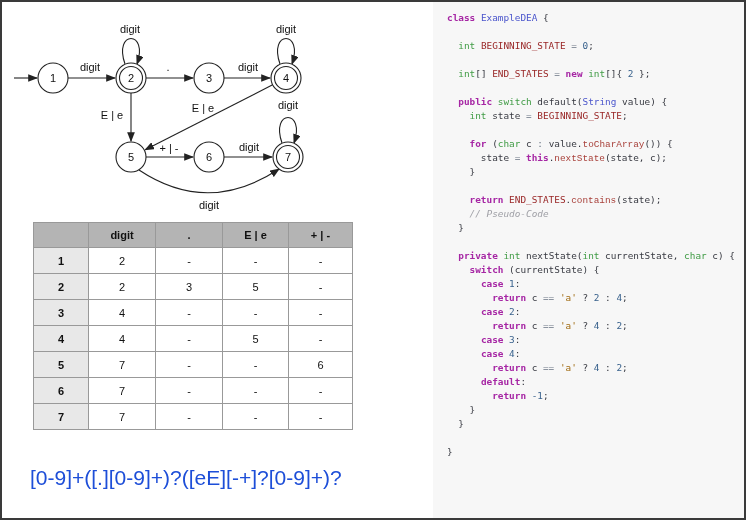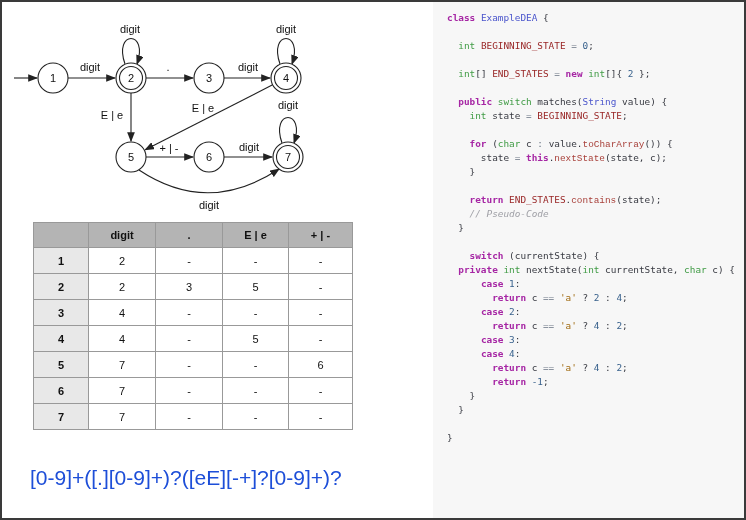--- a/index.html
+++ b/index.html
@@ -166,40 +166,41 @@
   <div class="regex">[0-9]+([.][0-9]+)?([eE][-+]?[0-9]+)?</div>
 
   <div class="code-panel">
     <div>
         <div class="code-line"><span class="tok-kw">class</span><span class="tok-pl"> </span><span class="tok-cl">ExampleDEA</span><span class="tok-pl"> {</span></div>
         <div class="code-line">&nbsp;</div>
         <div class="code-line"><span class="tok-pl">  </span><span class="tok-ty">int</span><span class="tok-pl"> </span><span class="tok-ct">BEGINNING_STATE</span><span class="tok-pl"> </span><span class="tok-op">=</span><span class="tok-pl"> </span><span class="tok-nu">0</span><span class="tok-pl">;</span></div>
         <div class="code-line">&nbsp;</div>
         <div class="code-line"><span class="tok-pl">  </span><span class="tok-ty">int</span><span class="tok-pl">[] </span><span class="tok-ct">END_STATES</span><span class="tok-pl"> </span><span class="tok-op">=</span><span class="tok-pl"> </span><span class="tok-kw">new</span><span class="tok-pl"> </span><span class="tok-ty">int</span><span class="tok-pl">[]{ </span><span class="tok-nu">2</span><span class="tok-pl"> };</span></div>
         <div class="code-line">&nbsp;</div>
-        <div class="code-line"><span class="tok-pl">  </span><span class="tok-kw">public</span><span class="tok-pl"> </span><span class="tok-ty">switch</span><span class="tok-pl"> matches(</span><span class="tok-cl">String</span><span class="tok-pl"> value) {</span></div>
+        <div class="code-line"><span class="tok-pl">  </span><span class="tok-kw">public</span><span class="tok-pl"> </span><span class="tok-ty">switch</span><span class="tok-pl"> default(</span><span class="tok-cl">String</span><span class="tok-pl"> value) {</span></div>
         <div class="code-line"><span class="tok-pl">    </span><span class="tok-ty">int</span><span class="tok-pl"> state </span><span class="tok-op">=</span><span class="tok-pl"> </span><span class="tok-ct">BEGINNING_STATE</span><span class="tok-pl">;</span></div>
         <div class="code-line">&nbsp;</div>
         <div class="code-line"><span class="tok-pl">    </span><span class="tok-kw">for</span><span class="tok-pl"> (</span><span class="tok-ty">char</span><span class="tok-pl"> c </span><span class="tok-op">:</span><span class="tok-pl"> value.</span><span class="tok-fn">toCharArray</span><span class="tok-pl">()) {</span></div>
         <div class="code-line"><span class="tok-pl">      state </span><span class="tok-op">=</span><span class="tok-pl"> </span><span class="tok-kw">this</span><span class="tok-pl">.</span><span class="tok-fn">nextState</span><span class="tok-pl">(state, c);</span></div>
         <div class="code-line"><span class="tok-pl">    }</span></div>
         <div class="code-line">&nbsp;</div>
         <div class="code-line"><span class="tok-pl">    </span><span class="tok-kw">return</span><span class="tok-pl"> </span><span class="tok-ct">END_STATES</span><span class="tok-pl">.</span><span class="tok-fn">contains</span><span class="tok-pl">(state);</span></div>
         <div class="code-line"><span class="tok-cm">    // Pseudo-Code</span></div>
         <div class="code-line"><span class="tok-pl">  }</span></div>
         <div class="code-line">&nbsp;</div>
+        <div class="code-line"><span class="tok-pl">  </span><span class="tok-kw">private</span><span class="tok-pl"> </span><span class="tok-ty">int</span><span class="tok-pl"> nextState(</span><span class="tok-ty">int</span><span class="tok-pl"> currentState, </span><span class="tok-ty">char</span><span class="tok-pl"> c) {</span></div>
         <div class="code-line"><span class="tok-pl">    </span><span class="tok-kw">switch</span><span class="tok-pl"> (currentState) {</span></div>
-        <div class="code-line"><span class="tok-pl">  </span><span class="tok-kw">private</span><span class="tok-pl"> </span><span class="tok-ty">int</span><span class="tok-pl"> nextState(</span><span class="tok-ty">int</span><span class="tok-pl"> currentState, </span><span class="tok-ty">char</span><span class="tok-pl"> c) {</span></div>
         <div class="code-line"><span class="tok-pl">      </span><span class="tok-kw">case</span><span class="tok-pl"> </span><span class="tok-nu">1</span><span class="tok-pl">:</span></div>
         <div class="code-line"><span class="tok-pl">        </span><span class="tok-kw">return</span><span class="tok-pl"> c </span><span class="tok-op">==</span><span class="tok-pl"> </span><span class="tok-st">'a'</span><span class="tok-pl"> ? </span><span class="tok-nu">2</span><span class="tok-pl"> : </span><span class="tok-nu">4</span><span class="tok-pl">;</span></div>
         <div class="code-line"><span class="tok-pl">      </span><span class="tok-kw">case</span><span class="tok-pl"> </span><span class="tok-nu">2</span><span class="tok-pl">:</span></div>
         <div class="code-line"><span class="tok-pl">        </span><span class="tok-kw">return</span><span class="tok-pl"> c </span><span class="tok-op">==</span><span class="tok-pl"> </span><span class="tok-st">'a'</span><span class="tok-pl"> ? </span><span class="tok-nu">4</span><span class="tok-pl"> : </span><span class="tok-nu">2</span><span class="tok-pl">;</span></div>
         <div class="code-line"><span class="tok-pl">      </span><span class="tok-kw">case</span><span class="tok-pl"> </span><span class="tok-nu">3</span><span class="tok-pl">:</span></div>
         <div class="code-line"><span class="tok-pl">      </span><span class="tok-kw">case</span><span class="tok-pl"> </span><span class="tok-nu">4</span><span class="tok-pl">:</span></div>
         <div class="code-line"><span class="tok-pl">        </span><span class="tok-kw">return</span><span class="tok-pl"> c </span><span class="tok-op">==</span><span class="tok-pl"> </span><span class="tok-st">'a'</span><span class="tok-pl"> ? </span><span class="tok-nu">4</span><span class="tok-pl"> : </span><span class="tok-nu">2</span><span class="tok-pl">;</span></div>
+        <div class="code-line"><span class="tok-pl">      </span><span class="tok-kw">default</span><span class="tok-pl">:</span></div>
         <div class="code-line"><span class="tok-pl">        </span><span class="tok-kw">return</span><span class="tok-pl"> </span><span class="tok-nu">-1</span><span class="tok-pl">;</span></div>
         <div class="code-line"><span class="tok-pl">    }</span></div>
         <div class="code-line"><span class="tok-pl">  }</span></div>
         <div class="code-line">&nbsp;</div>
         <div class="code-line"><span class="tok-pl">}</span></div>
       </div>
   </div>
 
 </div>
 

